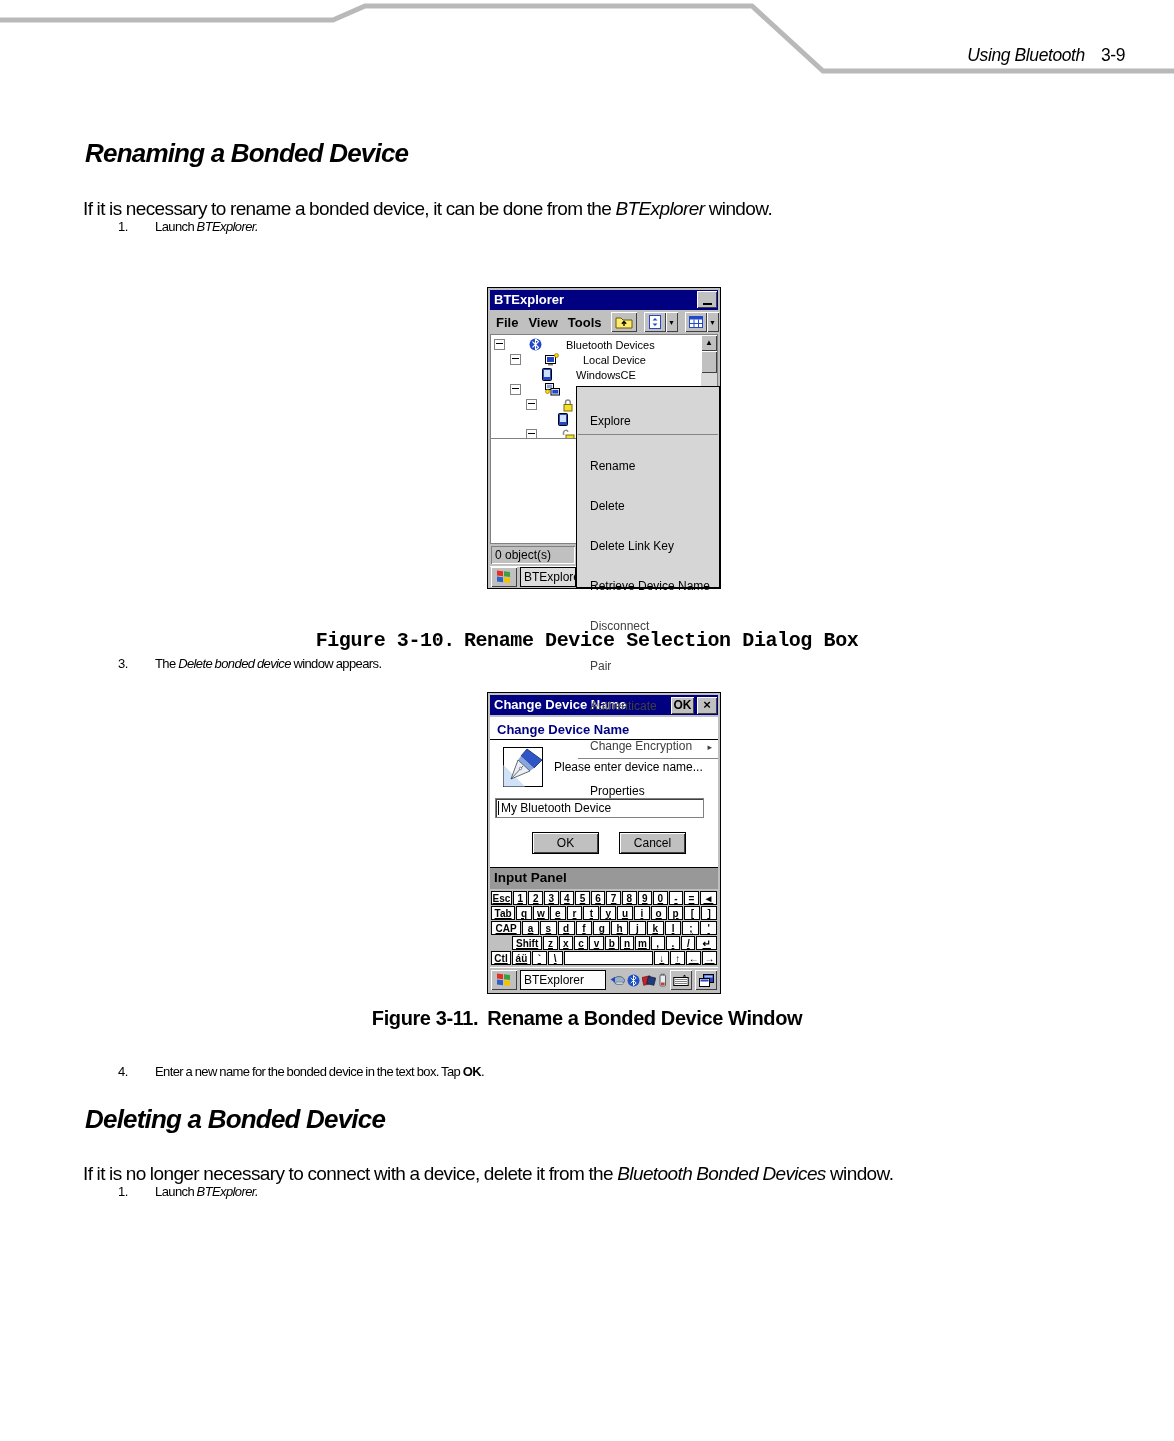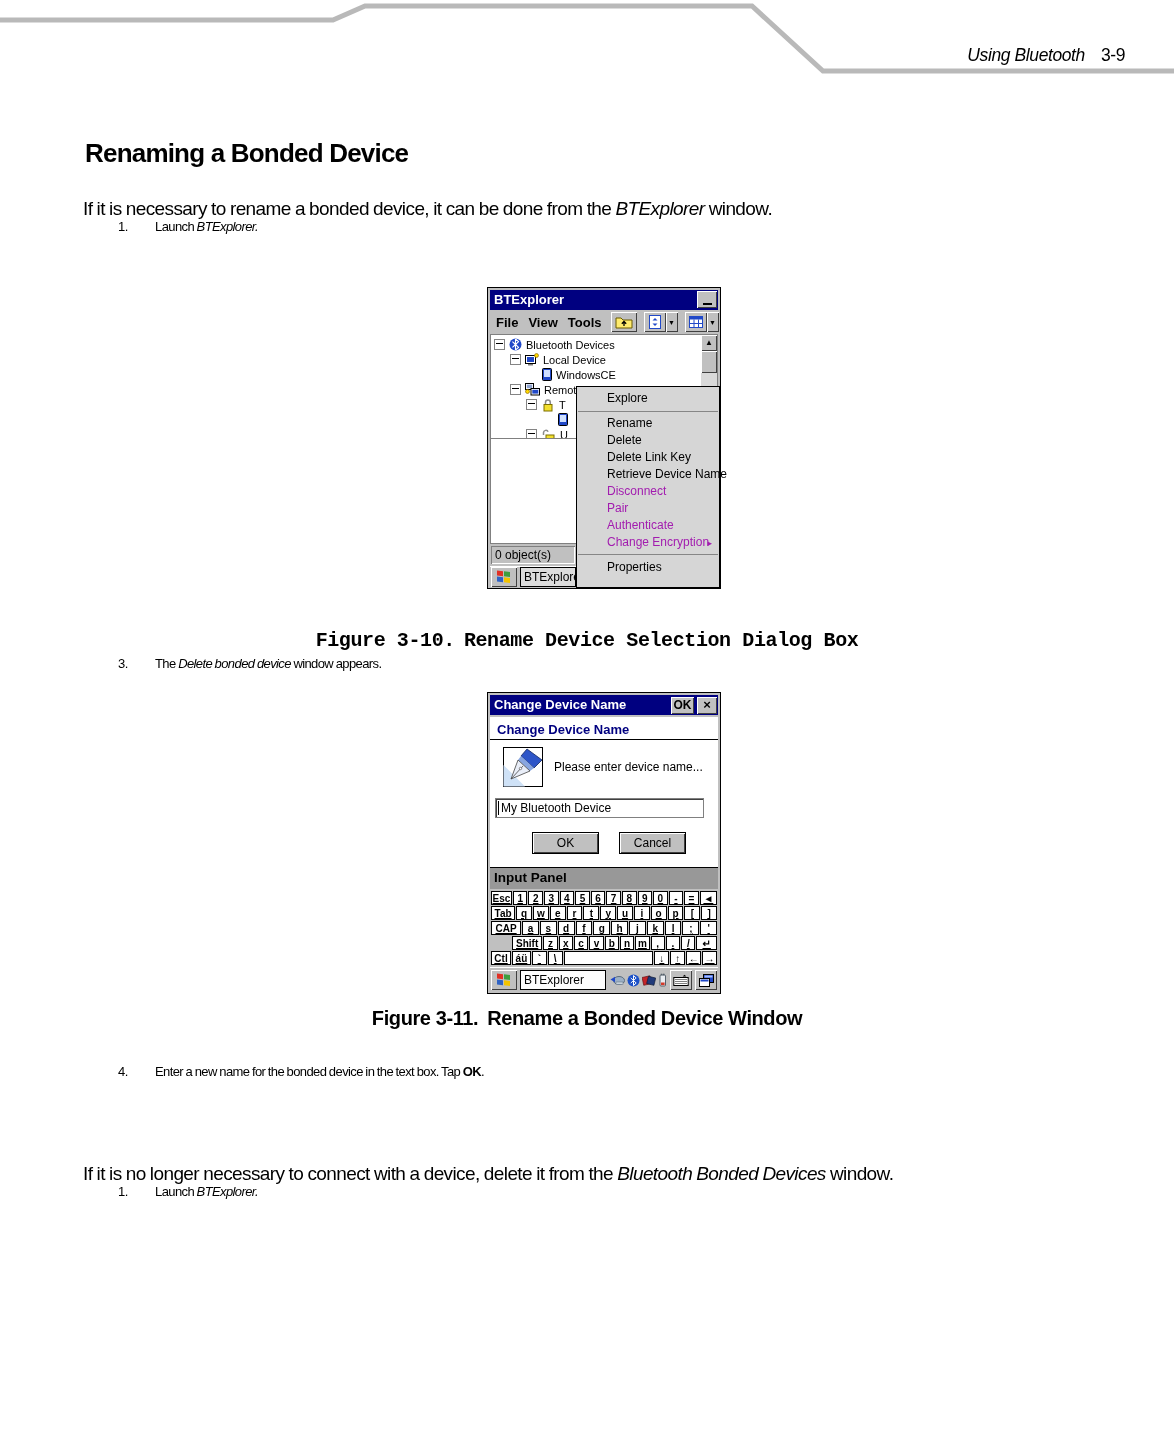--- a/index.html
+++ b/index.html
@@ -3,21 +3,21 @@
 <meta charset="utf-8">
 <style>
   html,body{margin:0;padding:0;background:#fff;}
   .page{position:relative;width:1174px;height:1441px;background:#fff;overflow:hidden;
         font-family:"Liberation Sans",sans-serif;color:#000;}
   
   .doc{letter-spacing:-0.6px;word-spacing:-0.5px;}
   .rhead{position:absolute;top:45px;right:49px;font-size:17.5px;letter-spacing:-0.4px;}
   .rhead em{font-style:italic;}
   .rhead .pgnum{margin-left:16px;}
-  h1.sec{position:absolute;left:85px;margin:0;font-size:26px;
+  h1.sec{position:absolute;left:85px;margin:0;font-size:26px;font-style:italic;
          font-weight:bold;letter-spacing:-0.8px;}
   #h-renaming{top:138px;}
   #h-deleting{top:1104px;}
   .para{position:absolute;left:83px;font-size:19px;white-space:nowrap;}
   #para-renaming{top:179px;}
   #para-deleting{top:1144px;}
   .step{position:absolute;left:118px;font-size:13px;white-space:nowrap;}
   .step .n{display:inline-block;width:37px;}
   #step1{top:219px;} #step2{top:250px;} #step3{top:656px;} #step4{top:1064px;} #step1b{top:1184px;}
   .caption{position:absolute;left:0;width:100%;text-align:center;font-size:20px;
@@ -44,21 +44,21 @@
   .mlabel:first-child{margin-left:6px;}
   .tb-btn{width:26px;height:20px;display:flex;align-items:center;justify-content:center;
           margin-left:9px;flex:none;}
   .tb-icon{width:22px;height:20px;display:flex;align-items:center;justify-content:center;
            margin-left:7px;flex:none;}
   .tb-arrow{width:12px;height:20px;display:flex;align-items:center;justify-content:center;
             font-size:7px;flex:none;}
   .treepane{position:absolute;left:2px;top:46px;right:2px;height:104px;background:#fff;
             border:1px solid #808080;border-bottom:none;box-sizing:border-box;
             overflow:hidden;padding-top:2px;}
-  .trow{height:15px;display:flex;align-items:center;font-size:11px;white-space:nowrap;}
+  .trow{height:15px;display:flex;align-items:center;font-size:11px;white-space:nowrap;gap:20px;}
   .exp{width:9px;height:9px;border:1px solid #848484;background:#fff;position:relative;
        flex:none;margin-right:4px;}
   .exp::after{content:"";position:absolute;left:1px;right:1px;top:3px;height:1px;background:#000;}
   .ticon{flex:none;margin-right:4px;display:flex;}
   .vscroll{position:absolute;top:0;right:0;width:16px;bottom:0;background:#d9d9d9;}
   .sb-btn{height:16px;font-size:8px;text-align:center;line-height:16px;}
   .sb-thumb{height:22px;}
   .listpane{position:absolute;left:2px;top:150px;right:2px;height:106px;background:#fff;
             border:1px solid #808080;box-sizing:border-box;}
   .statusbar{position:absolute;left:2px;top:258px;right:2px;height:20px;}
@@ -71,24 +71,24 @@
   #fig311 .taskbar{top:274px;bottom:1px;}
   .winbtn{width:26px;height:20px;margin-left:1px;display:flex;align-items:center;
           justify-content:center;flex:none;}
   .taskbtn{height:20px;margin-left:3px;border:1px solid #000;font-size:12px;line-height:18px;
            padding:0 3px;box-sizing:border-box;background:#dcdcdc;overflow:hidden;
            white-space:nowrap;flex:none;}
   #fig310 .taskbtn{width:56px;}
   #fig311 .taskbtn{width:86px;background:#fdfdfd;}
   .ctxmenu{position:absolute;left:88px;top:98px;right:0;bottom:0;background:#d6d6d6;
            border:1px solid #000;box-sizing:border-box;padding-top:2px;z-index:5;}
-  .mi{height:17px;line-height:17px;font-size:12px;padding-left:30px;position:relative;
-      white-space:nowrap;}
+  .mi{height:17px;line-height:17px;font-size:12px;padding-left:13px;position:relative;
+      white-space:nowrap;margin-top:23px;}
   .mi.tall{height:19px;line-height:19px;}
-  .mi.disabled{color:#a21caf;}
+  .mi.disabled{color:#404040;}
   .msep{border-top:1px solid #868686;margin:3px 1px;}
   .subarrow{position:absolute;right:7px;top:1px;font-size:9px;}
   
   .tb-ok{position:absolute;right:24px;top:2px;width:23px;height:17px;color:#000;font-size:12px;
          font-weight:bold;text-align:center;line-height:17px;}
   .tb-x{position:absolute;right:1px;top:2px;width:20px;height:17px;color:#000;font-size:13px;
         font-weight:bold;text-align:center;line-height:16px;}
   .dlg-body{position:absolute;left:2px;top:24px;right:2px;height:150px;background:#fff;}
   .dlg-header{font-size:13px;font-weight:bold;color:#000080;padding:5px 0 0 7px;}
   .dlg-rule{position:absolute;left:0;right:0;top:22px;height:1px;background:#000;}
@@ -450,16 +450,17 @@
       </span>
     </div>
   </div>
 
   <div class="caption" id="cap311">
     <span>Figure 3-11.</span><span class="cap-title">Rename a Bonded Device Window</span>
   </div>
 
   <div class="step doc" id="step4"><span class="n">4.</span><span>Enter a new name for the bonded device in the text box. Tap </span><strong>OK</strong><span>.</span></div>
 
+  <h1 class="sec" id="h-deleting">Deleting a Bonded Device</h1>
   <p class="para doc" id="para-deleting"><span>If it is no longer necessary to connect with a device, delete it from the </span><em>Bluetooth Bonded Devices</em><span> window.</span></p>
   <div class="step doc" id="step1b"><span class="n">1.</span><span>Launch </span><em>BTExplorer.</em><span></span></div>
 
 </div>
 
 </body></html>

